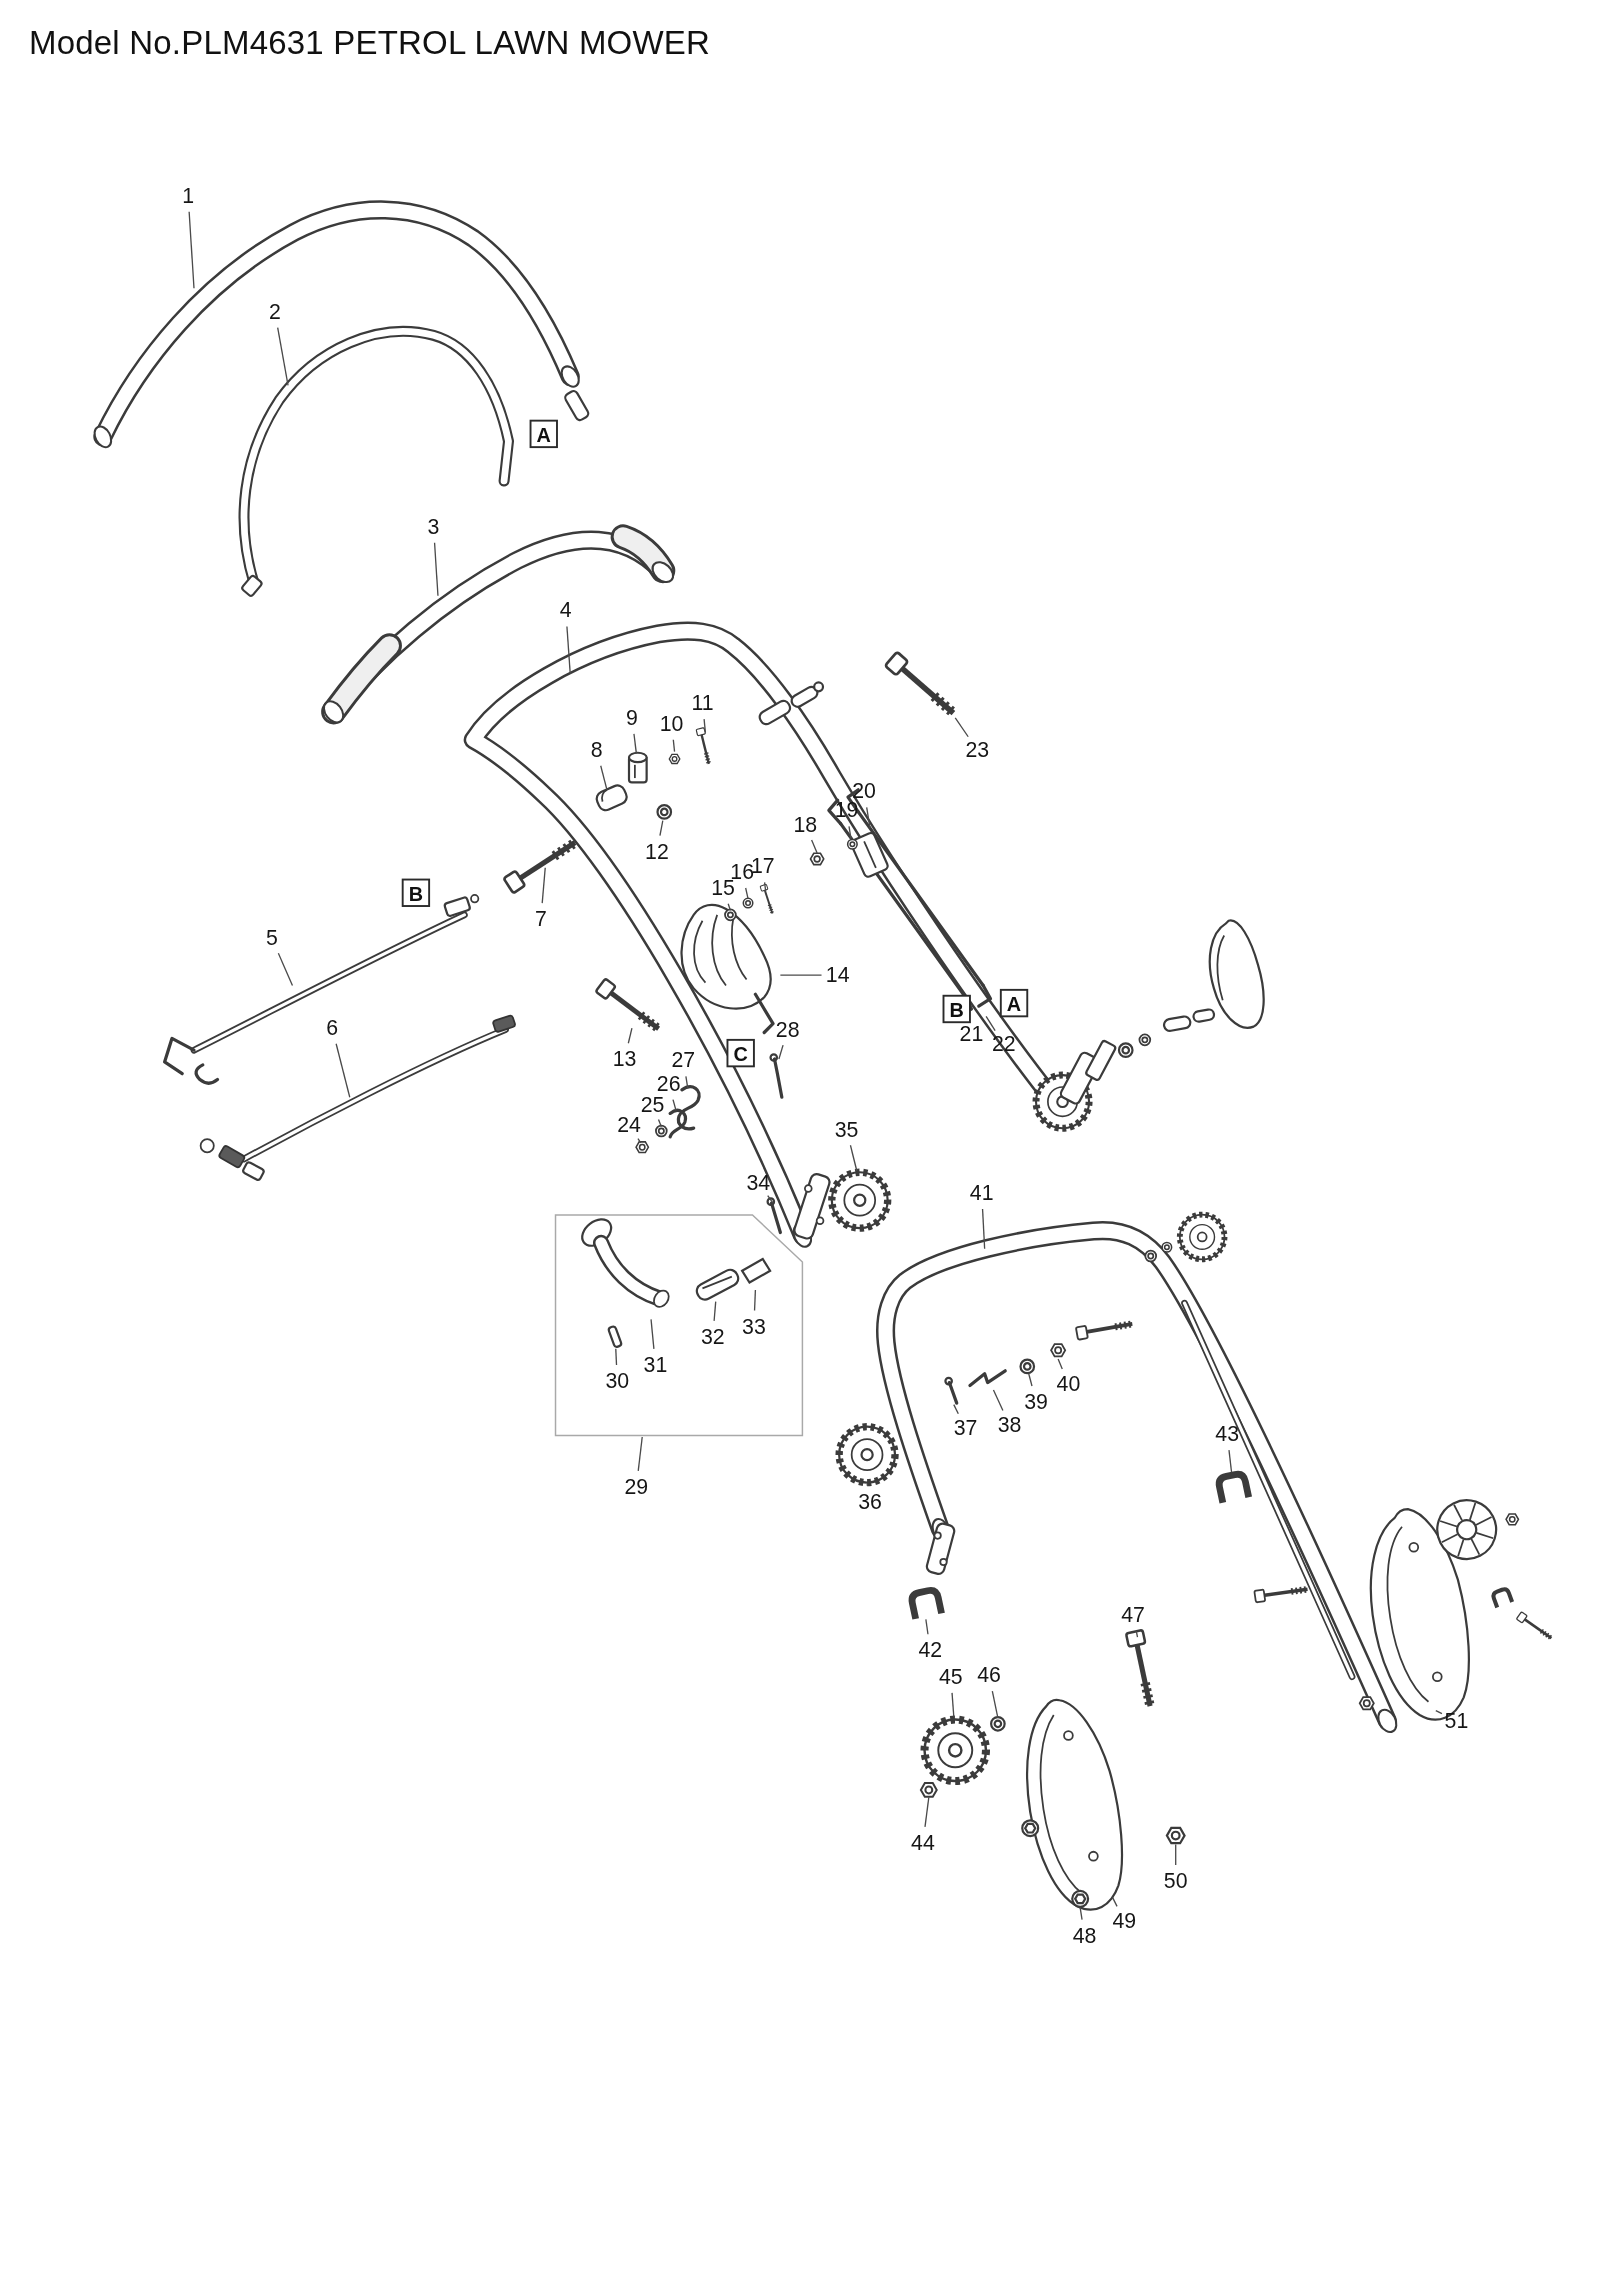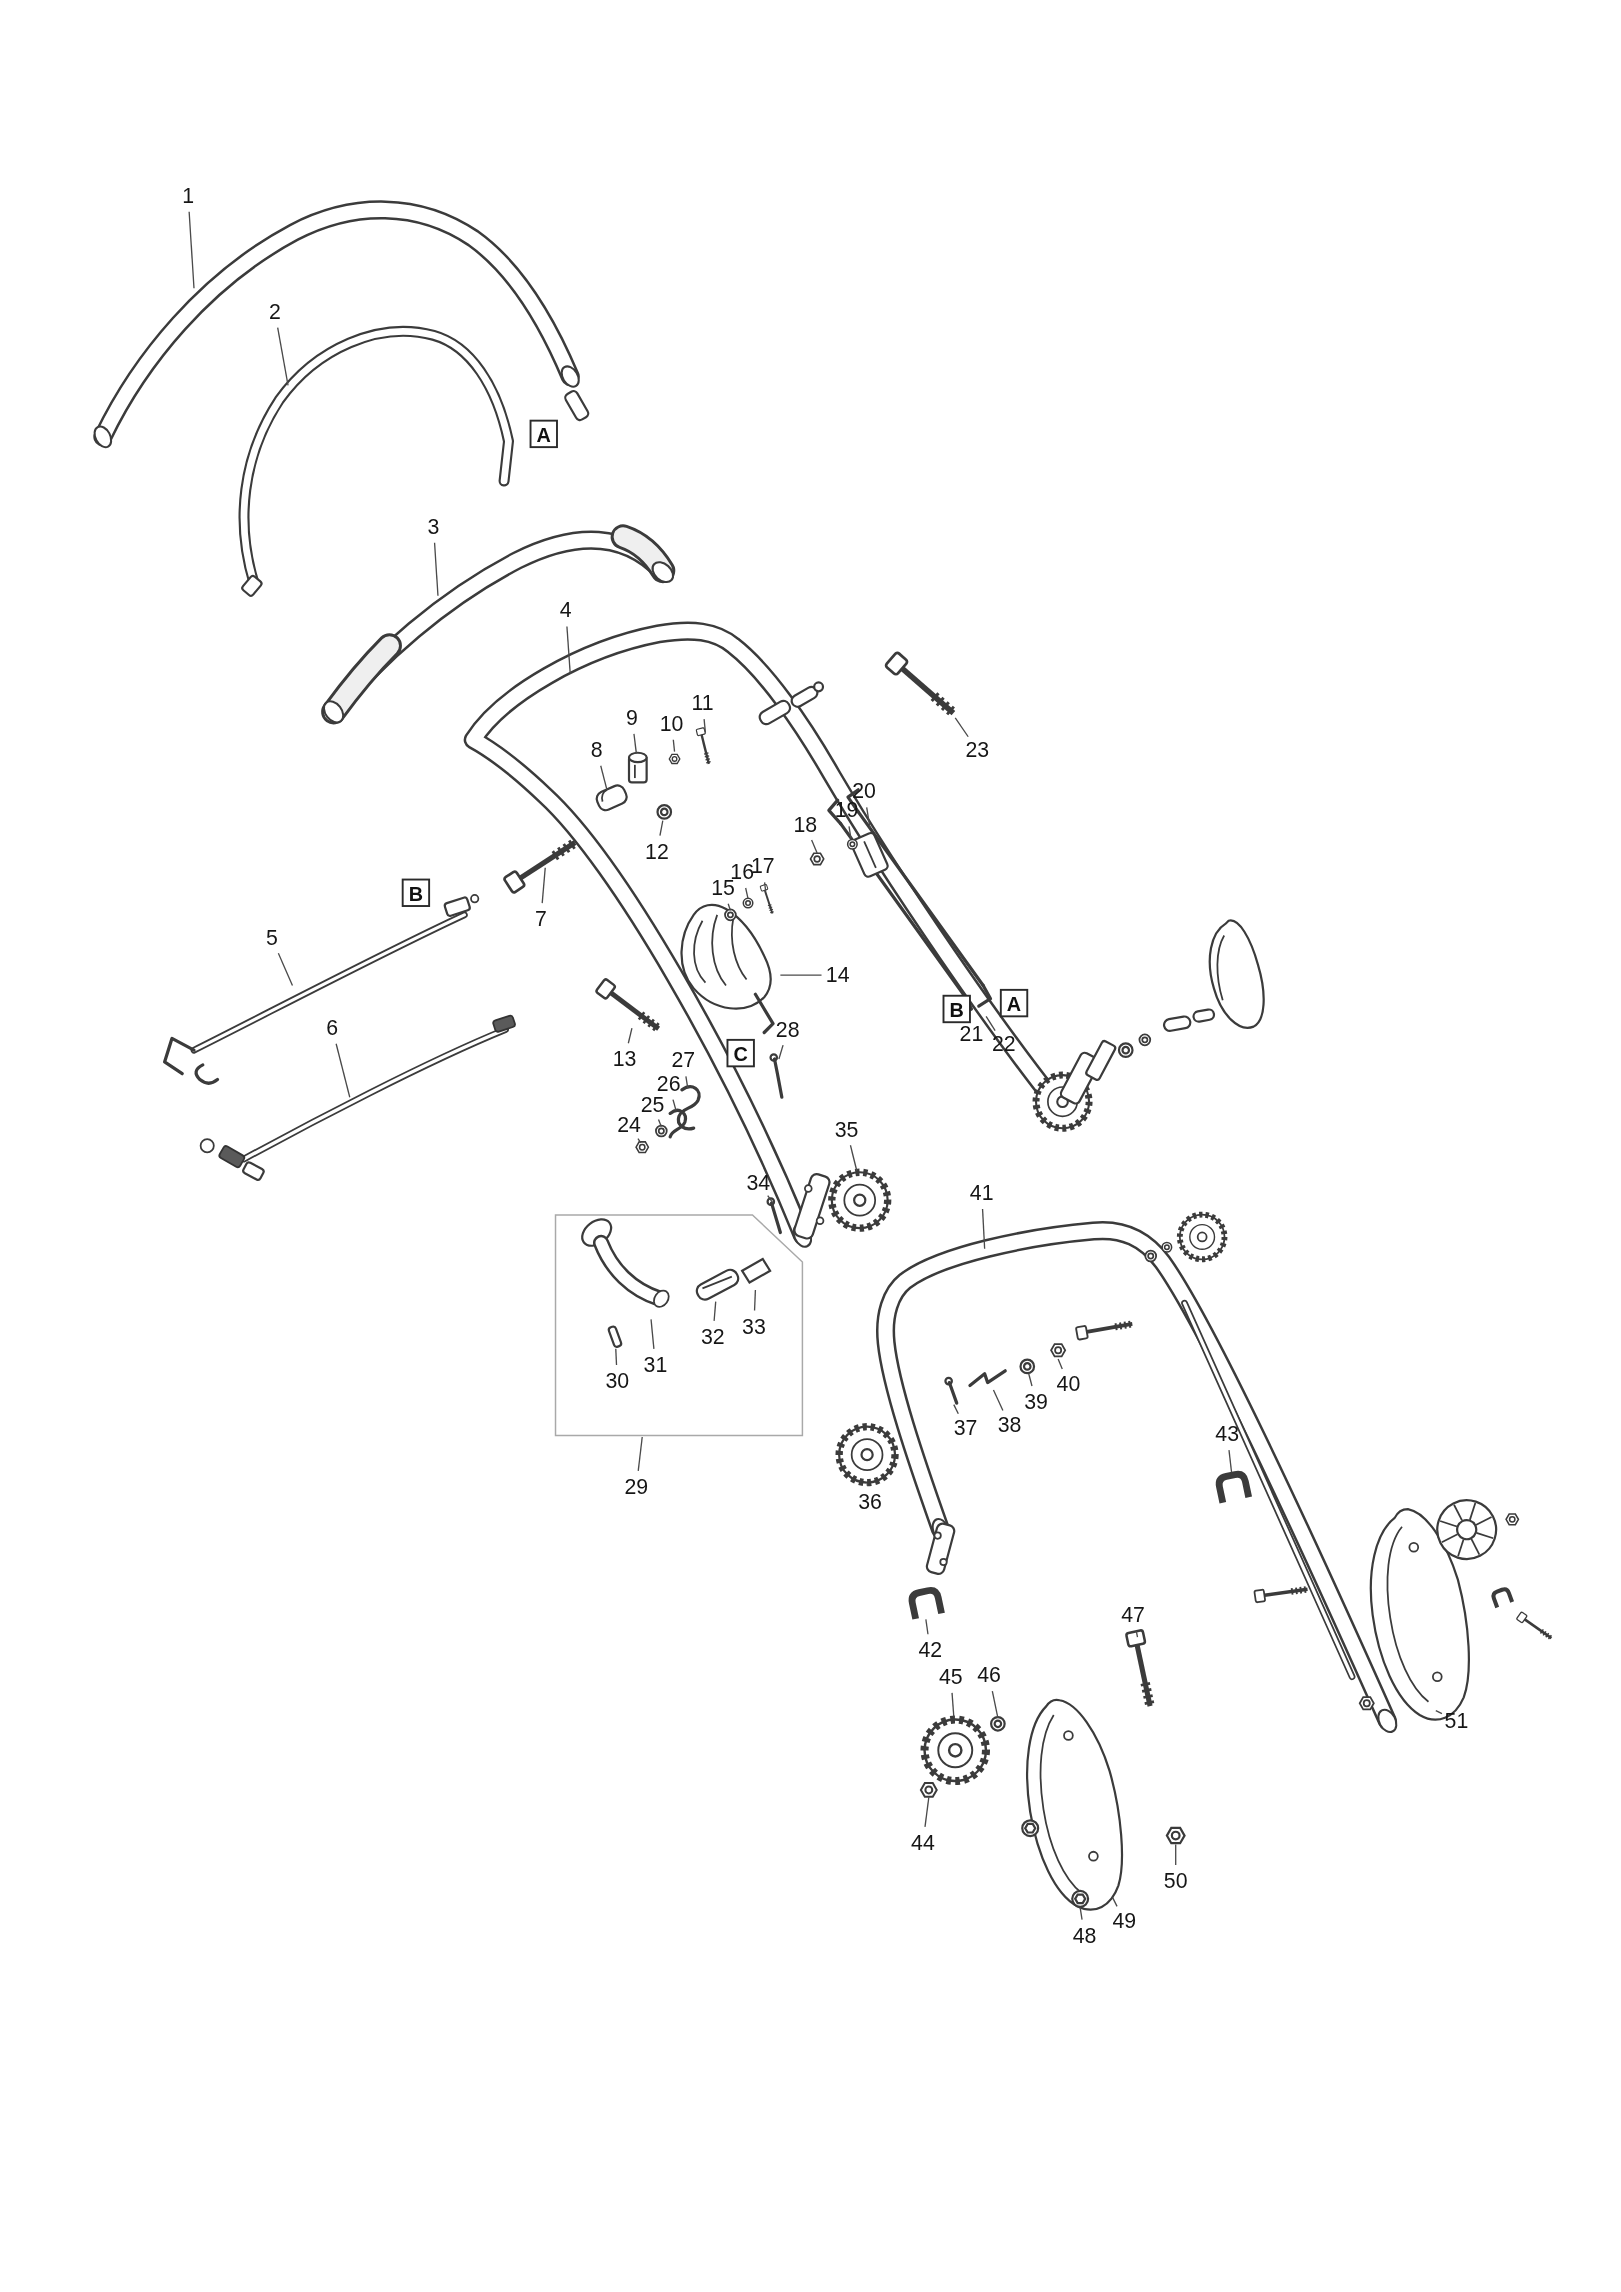--- a/index.html
+++ b/index.html
@@ -24,20 +24,21 @@
   .leader{stroke:#4a4a4a;stroke-width:.9}
   .asm-box{fill:none;stroke:#a9a9a9;stroke-width:1}
   .plabel{font-family:"Liberation Sans",sans-serif;font-size:14.5px;fill:#161616;text-anchor:middle;dominant-baseline:central}
   .callout-box{fill:#fff;stroke:#2b2b2b;stroke-width:1.3}
   .callout-text{font-family:"Liberation Sans",sans-serif;font-size:13.5px;font-weight:bold;fill:#111;text-anchor:middle;dominant-baseline:central}
 </style>
 </head>
 <body>
 
 <div class="page">
+  <div class="title">Model No.PLM4631 PETROL LAWN MOWER</div>
 
   <svg viewBox="0 0 1103 1559" preserveAspectRatio="none">
     <defs>
       <g id="boltdef">
         <rect x="-5" y="-5" width="8" height="10" rx="1.5" class="part"></rect>
         <line x1="3" y1="0" x2="40" y2="0" stroke="#3b3b3b" stroke-width="3"></line>
         <line x1="26" y1="0" x2="40" y2="0" stroke="#3b3b3b" stroke-width="5.6" stroke-dasharray="1.6 2.1"></line>
       </g>
       <g id="washerdef">
           <circle r="4.6" class="part"></circle>

